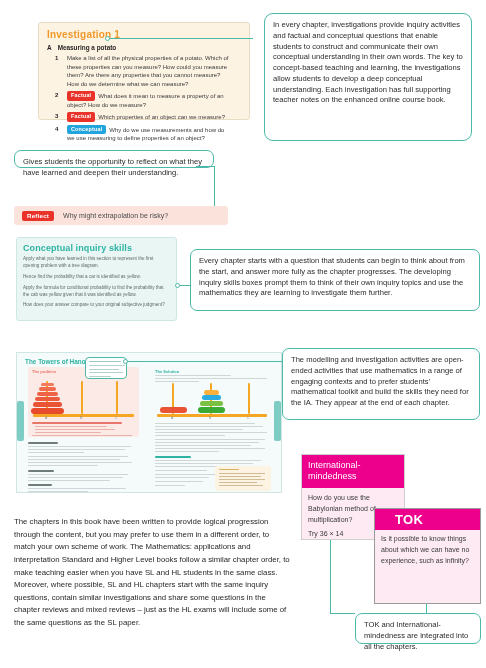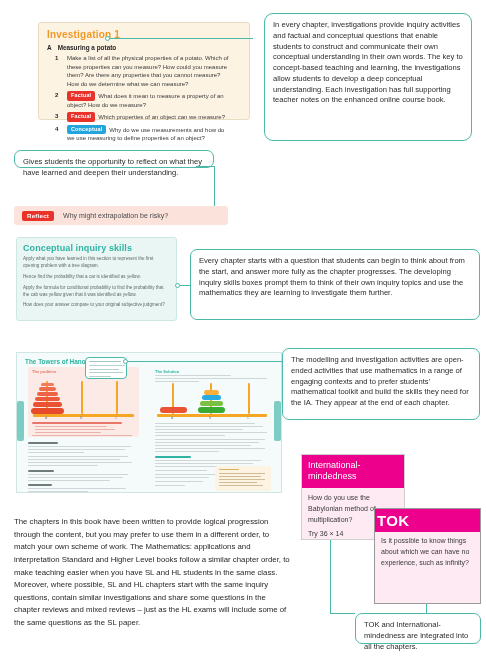--- a/index.html
+++ b/index.html
@@ -147,22 +147,22 @@
   }
   .im-body{padding:5px 6px;font-size:7px;line-height:1.55;color:#3a3a3a;}
   .im-body p{margin:0 0 4px 0;}
 
   .tok-box{
     background:#fdeaf3;
     border:1px solid #9a9a9a;
     box-sizing:border-box;
   }
   .tok-head{
-    background:#ec008c;color:#ffffff;font-size:15px;font-weight:bold;
-    padding:3px 2px;letter-spacing:.3px;
+    background:#ec008c;color:#ffffff;font-size:13px;font-weight:bold;
+    padding:3px 20px;letter-spacing:.3px;
   }
   .tok-body{padding:4px 6px;font-size:7px;line-height:1.55;color:#3a3a3a;}
 </style>
 </head>
 <body>
 
 <div class="stage">
 
   <div class="abs inv-box" style="left:18px;top:22px;width:212px;height:98px;">
     <div class="inv-title">Investigation 1</div>
@@ -215,21 +215,21 @@
     <div class="dis-title">Conceptual inquiry skills</div>
     <p class="dis-p">Apply what you have learned in this section to represent the first opening problem with a tree diagram.</p>
     <p class="dis-p">Hence find the probability that a car is identified as yellow.</p>
     <p class="dis-p">Apply the formula for conditional probability to find the probability that the cab was yellow given that it was identified as yellow.</p>
     <p class="dis-p">How does your answer compare to your original subjective judgment?</p>
   </div>
 
   <div class="conn h" style="left:180px;top:285px;width:10px;"></div>
   <div class="dot" style="left:175px;top:282.5px;"></div>
 
-  <div class="abs callout" style="left:190px;top:249px;width:290px;height:71px;">
+  <div class="abs callout" style="left:190px;top:249px;width:290px;height:62px;">
     <p>Every chapter starts with a question that students can begin to think about from the start, and answer more fully as the chapter progresses. The developing inquiry skills boxes prompt them to think of their own inquiry topics and use the mathematics they are learning to investigate them further.</p>
   </div>
 
   <div class="abs hanoi" style="left:16px;top:352px;width:266px;height:141px;">
 
     <div class="hanoi-title">The Towers of Hanoi</div>
 
     <div class="h-tab" style="left:0px;top:48px;"></div>
     <div class="h-tab" style="right:0px;top:48px;"></div>
 

